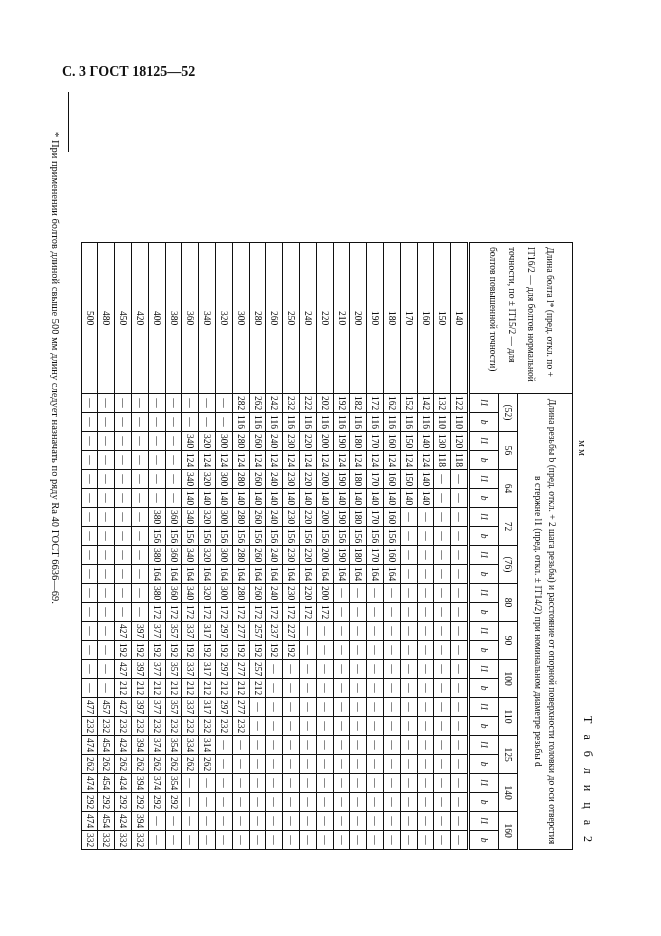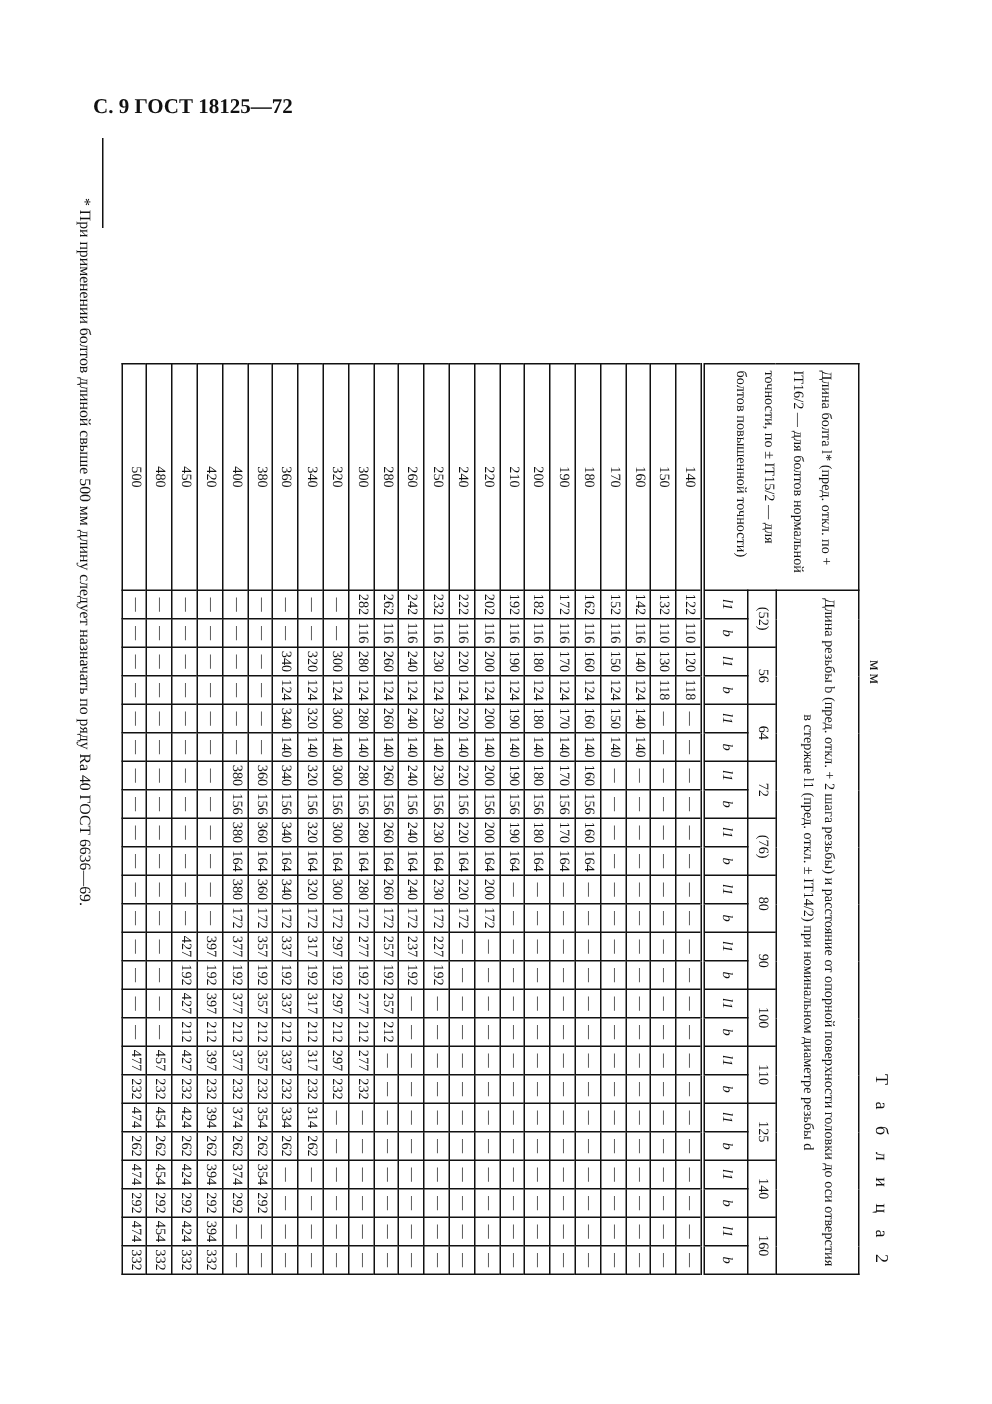--- a/index.html
+++ b/index.html
@@ -17,21 +17,21 @@
   table.grid .sub{height:28px;font-style:italic;}
   table.grid .cell{width:18px;height:15.8px;}
   table.grid .len{width:142px;}
   table.grid tr.sep td{border-top:3px double #111;}
   .footnote{position:absolute;left:132px;top:600px;font-size:10.5px;}
   .footnote-rule{position:absolute;left:92px;top:592px;width:60px;border-top:1px solid #111;}
 </style>
 </head>
 <body>
 
-<div class="page-header">С. 9 ГОСТ 18125—72</div>
+<div class="page-header">С. 3 ГОСТ 18125—52</div>
 
 <div class="rot">
   <div class="tab-label">Т а б л и ц а  2</div>
   <div class="unit-label">мм</div>
 
   <table class="grid">
     <thead>
       <tr>
         <th class="hdr-first" rowspan="3">Длина болта l* (пред. откл. по + IT16/2 — для болтов нормальной точности, по ± IT15/2 — для болтов повышенной точности)</th>
         <th class="big-hdr" colspan="24">Длина резьбы b (пред. откл. + 2 шага резьбы) и расстояние от опорной поверхности головки до оси отверстия в стержне l1 (пред. откл. ± IT14/2) при номинальном диаметре резьбы d</th>

